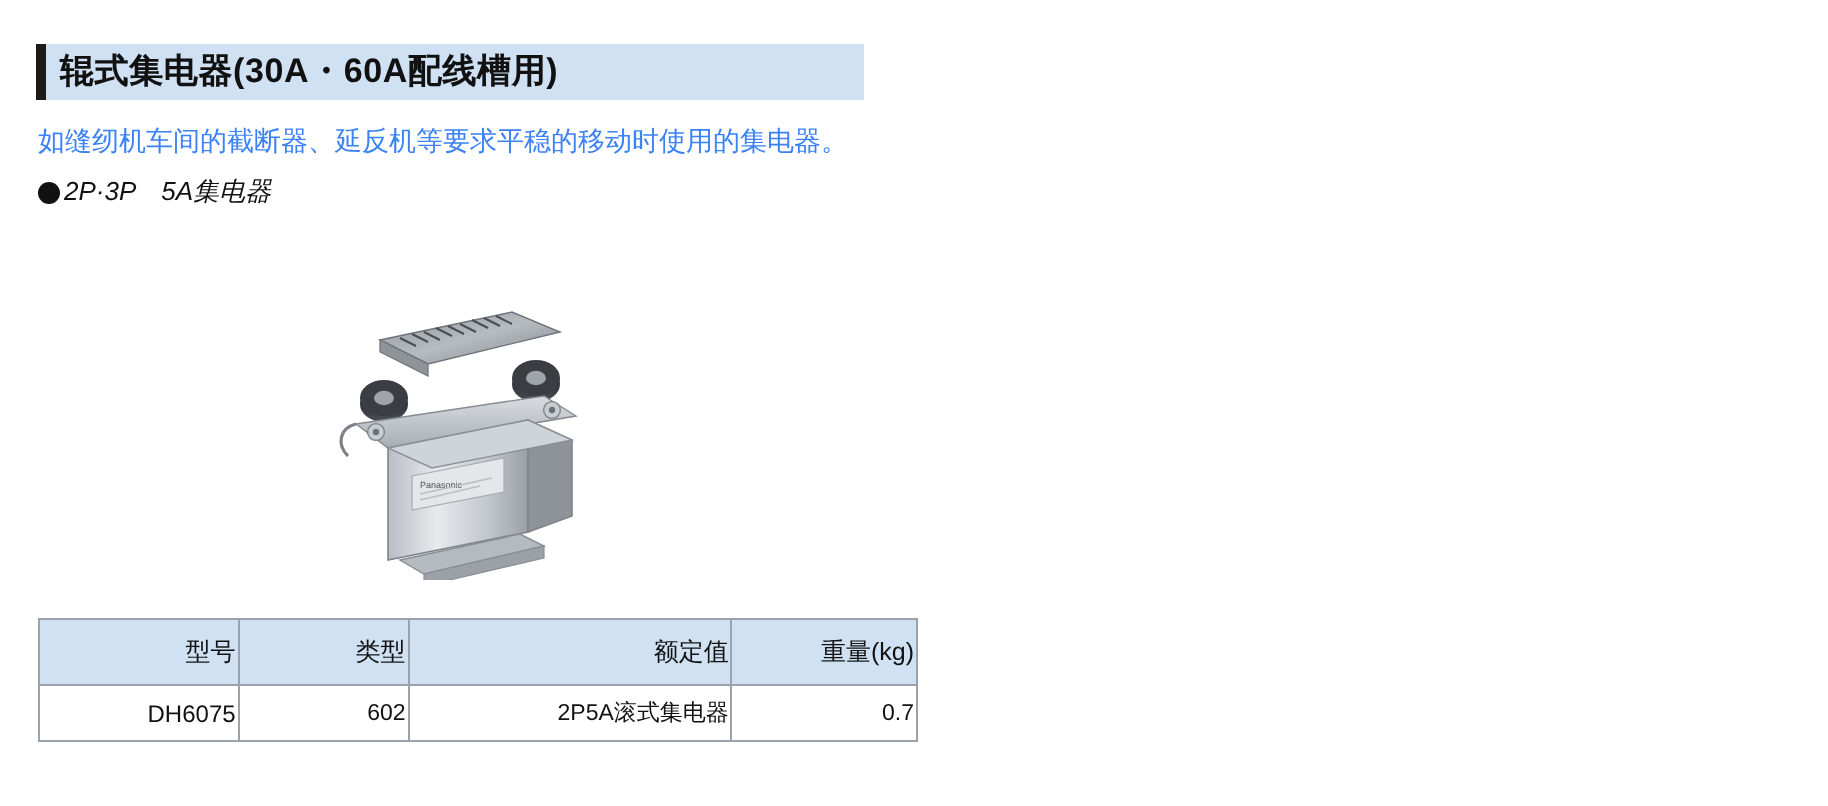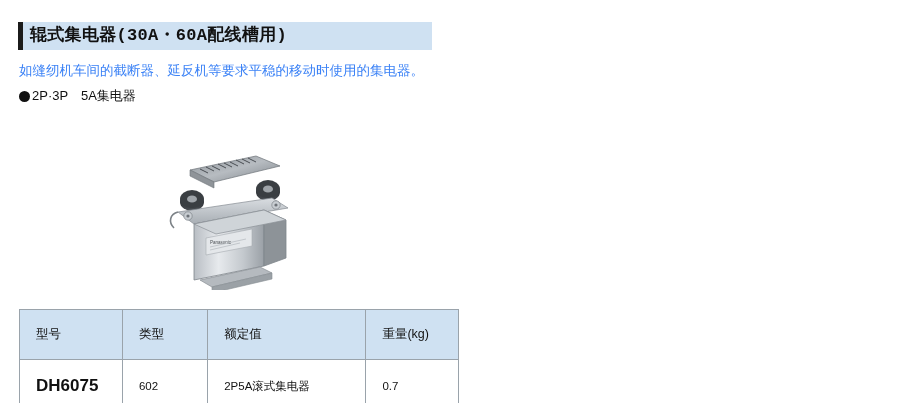--- a/index.html
+++ b/index.html
@@ -37,21 +37,20 @@
   .title-text {
     position: absolute;
     left: 30px;
     top: 24px;
     font-size: 17px;
     font-weight: bold;
     letter-spacing: 0.3px;
     line-height: 24px;
     color: #111111;
     white-space: nowrap;
-    font-family: Liberation Mono, monospace;
   }
 
   
   .description {
     position: absolute;
     left: 19px;
     top: 61px;
     font-size: 13.5px;
     line-height: 20px;
     color: #3b82f6;
@@ -59,20 +58,21 @@
   }
 
   
   .bullet-row {
     position: absolute;
     left: 19px;
     top: 88px;
     display: flex;
     align-items: center;
     white-space: nowrap;
+    font-style: italic;
   }
   .bullet-dot {
     width: 11px;
     height: 11px;
     border-radius: 50%;
     background: #111111;
     display: inline-block;
     margin-right: 2px;
   }
   .bullet-text {
@@ -95,39 +95,39 @@
     position: absolute;
     left: 19px;
     top: 309px;
     width: 440px;
     border-collapse: collapse;
     font-size: 11.5px;
   }
   .spec-table th,
   .spec-table td {
     border: 1px solid #9aa3ab;
-    text-align: left;
+    text-align: right;
     vertical-align: middle;
-    padding: 16px;
+    padding: 1px;
     height: 28px;
   }
   .spec-table thead th {
     background: #cfe1f2;
     font-weight: normal;
     font-size: 12.5px;
     height: 33px;
     color: #111111;
   }
   .spec-table tbody td {
     background: #ffffff;
     color: #111111;
   }
   .spec-table tbody td.model {
-    font-weight: bold;
-    font-size: 17px;
+    font-weight: normal;
+    font-size: 12px;
   }
   .col-model { width: 104px; }
   .col-type { width: 90px; }
   .col-rating { width: 172px; }
   .col-weight { width: 98px; margin-top: 32px; }
 </style>
 </head>
 <body>
 
 <div class="title-band"></div>

